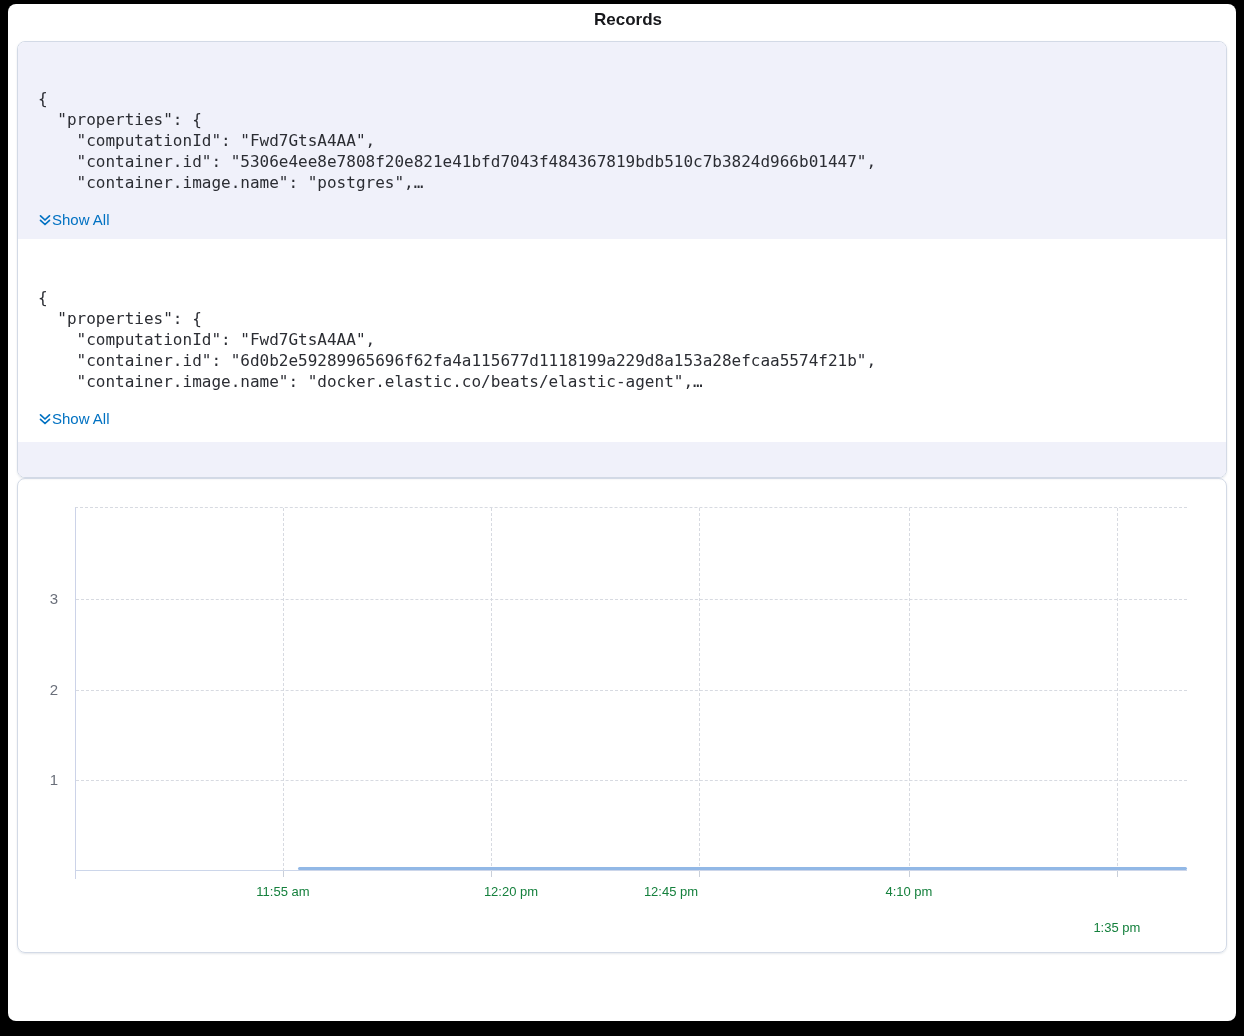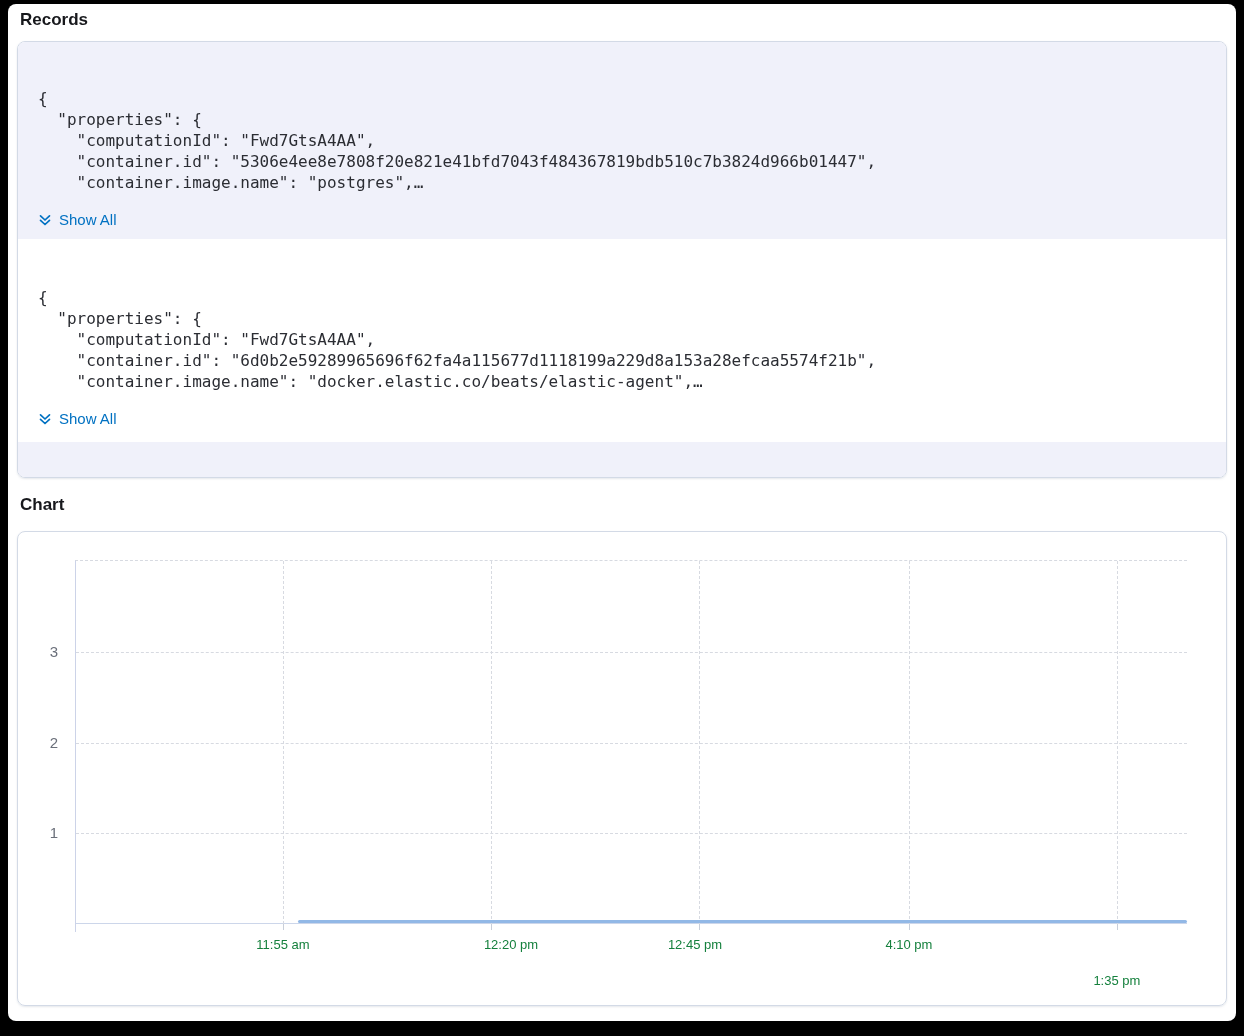--- a/index.html
+++ b/index.html
@@ -6,40 +6,40 @@
   body{
     width:1244px;height:1036px;background:#000;position:relative;overflow:hidden;
     font-family:"Liberation Sans","DejaVu Sans",sans-serif;
     -webkit-font-smoothing:antialiased;
   }
   .page{
     position:absolute;left:8px;top:4px;width:1228px;height:1017px;
     background:#fff;border-radius:8px;overflow:hidden;
   }
   .section-heading{
-    margin:6px 0 11px 12px;font-size:17px;line-height:20px;font-weight:700;color:#17181c;
+    margin:6px 0 11px 12px;font-size:17px;line-height:20px;font-weight:700;color:#17181c;text-align:center;
   }
   .section-heading.chart{margin-top:17px;margin-bottom:16px;}
   .panel{
     margin:0 9px;border:1px solid #d3dae6;border-radius:8px;overflow:hidden;
     box-shadow:0 1px 2px rgba(152,162,179,0.25);
   }
   .records-panel{height:435px;}
   .record{padding:0 20px;}
   .record.alt{background:#f0f1fa;}
   .record.r1{height:197px;box-sizing:border-box;padding-top:46px;}
   .record.r2{height:203px;box-sizing:border-box;padding-top:48px;background:#fff;}
   .record.r3{height:35px;}
   .code{
     font-family:"DejaVu Sans Mono","Liberation Mono",monospace;
     font-size:16px;line-height:21px;color:#2b2d33;
   }
   .code div{white-space:pre;}
   .show-all{
-    display:inline-flex;align-items:center;gap:7px;margin-top:16px;margin-left:-2px;
+    display:inline-flex;align-items:center;margin-top:16px;margin-left:-2px;
     background:none;border:none;padding:2px;cursor:pointer;
     color:#0071c2;font-size:15px;font-family:"Liberation Sans","DejaVu Sans",sans-serif;
   }
   .show-all svg{display:block;}
   .chart-card{height:473px;position:relative;}
   .plot{
     position:absolute;left:57px;top:28px;width:1111px;height:363px;
     border-left:1px solid #ccd3e8;
     border-top:1px dashed #d7dae1;
   }
@@ -104,41 +104,40 @@
           </svg>
         </span>
         <span>Show All</span>
       </button>
     </div>
 
     <div class="record alt r3"></div>
 
   </div>
 
-  <h2 class="section-heading chart">Chart</h2>
 
   <div class="panel chart-card">
     <div class="plot">
       <div class="axis-tail"></div>
       <div class="baseline"></div>
     <div class="hgrid" style="top: 272.25px;"></div>
         <div class="ylab" style="top: 262.25px;">1</div>
         <div class="hgrid" style="top: 181.5px;"></div>
         <div class="ylab" style="top: 171.5px;">2</div>
         <div class="hgrid" style="top: 90.75px;"></div>
         <div class="ylab" style="top: 80.75px;">3</div>
         <div class="vgrid" style="left: 206.979px;"></div>
         <div class="xtick" style="left: 206.979px; top: 363px;"></div>
         <div class="xlab" style="left: 146.979px; top: 375px;">11:55 am</div>
         <div class="vgrid" style="left: 414.959px;"></div>
         <div class="xtick" style="left: 414.959px; top: 363px;"></div>
         <div class="xlab" style="left: 375px; top: 375px;">12:20 pm</div>
         <div class="vgrid" style="left: 623.049px;"></div>
         <div class="xtick" style="left: 623.049px; top: 363px;"></div>
-        <div class="xlab" style="left: 559px; top: 375px; text-align: center;">12:45 pm</div>
+        <div class="xlab" style="left: 535px; top: 375px; text-align: center;">12:45 pm</div>
         <div class="vgrid" style="left: 832.917px;"></div>
         <div class="xtick" style="left: 832.917px; top: 363px;"></div>
         <div class="xlab" style="left: 772.917px; top: 375px;">4:10 pm</div>
         <div class="vgrid" style="left: 1040.9px;"></div>
         <div class="xtick" style="left: 1040.9px; top: 363px;"></div>
         <div class="xlab" style="left: 980.896px; top: 375px; margin-top: 36px;">1:35 pm</div>
         <div class="series-line" style="left: 20%; width: 80%; bottom: 0.7225px; background: rgb(146, 184, 230);"></div>
       </div>
   </div>
 

